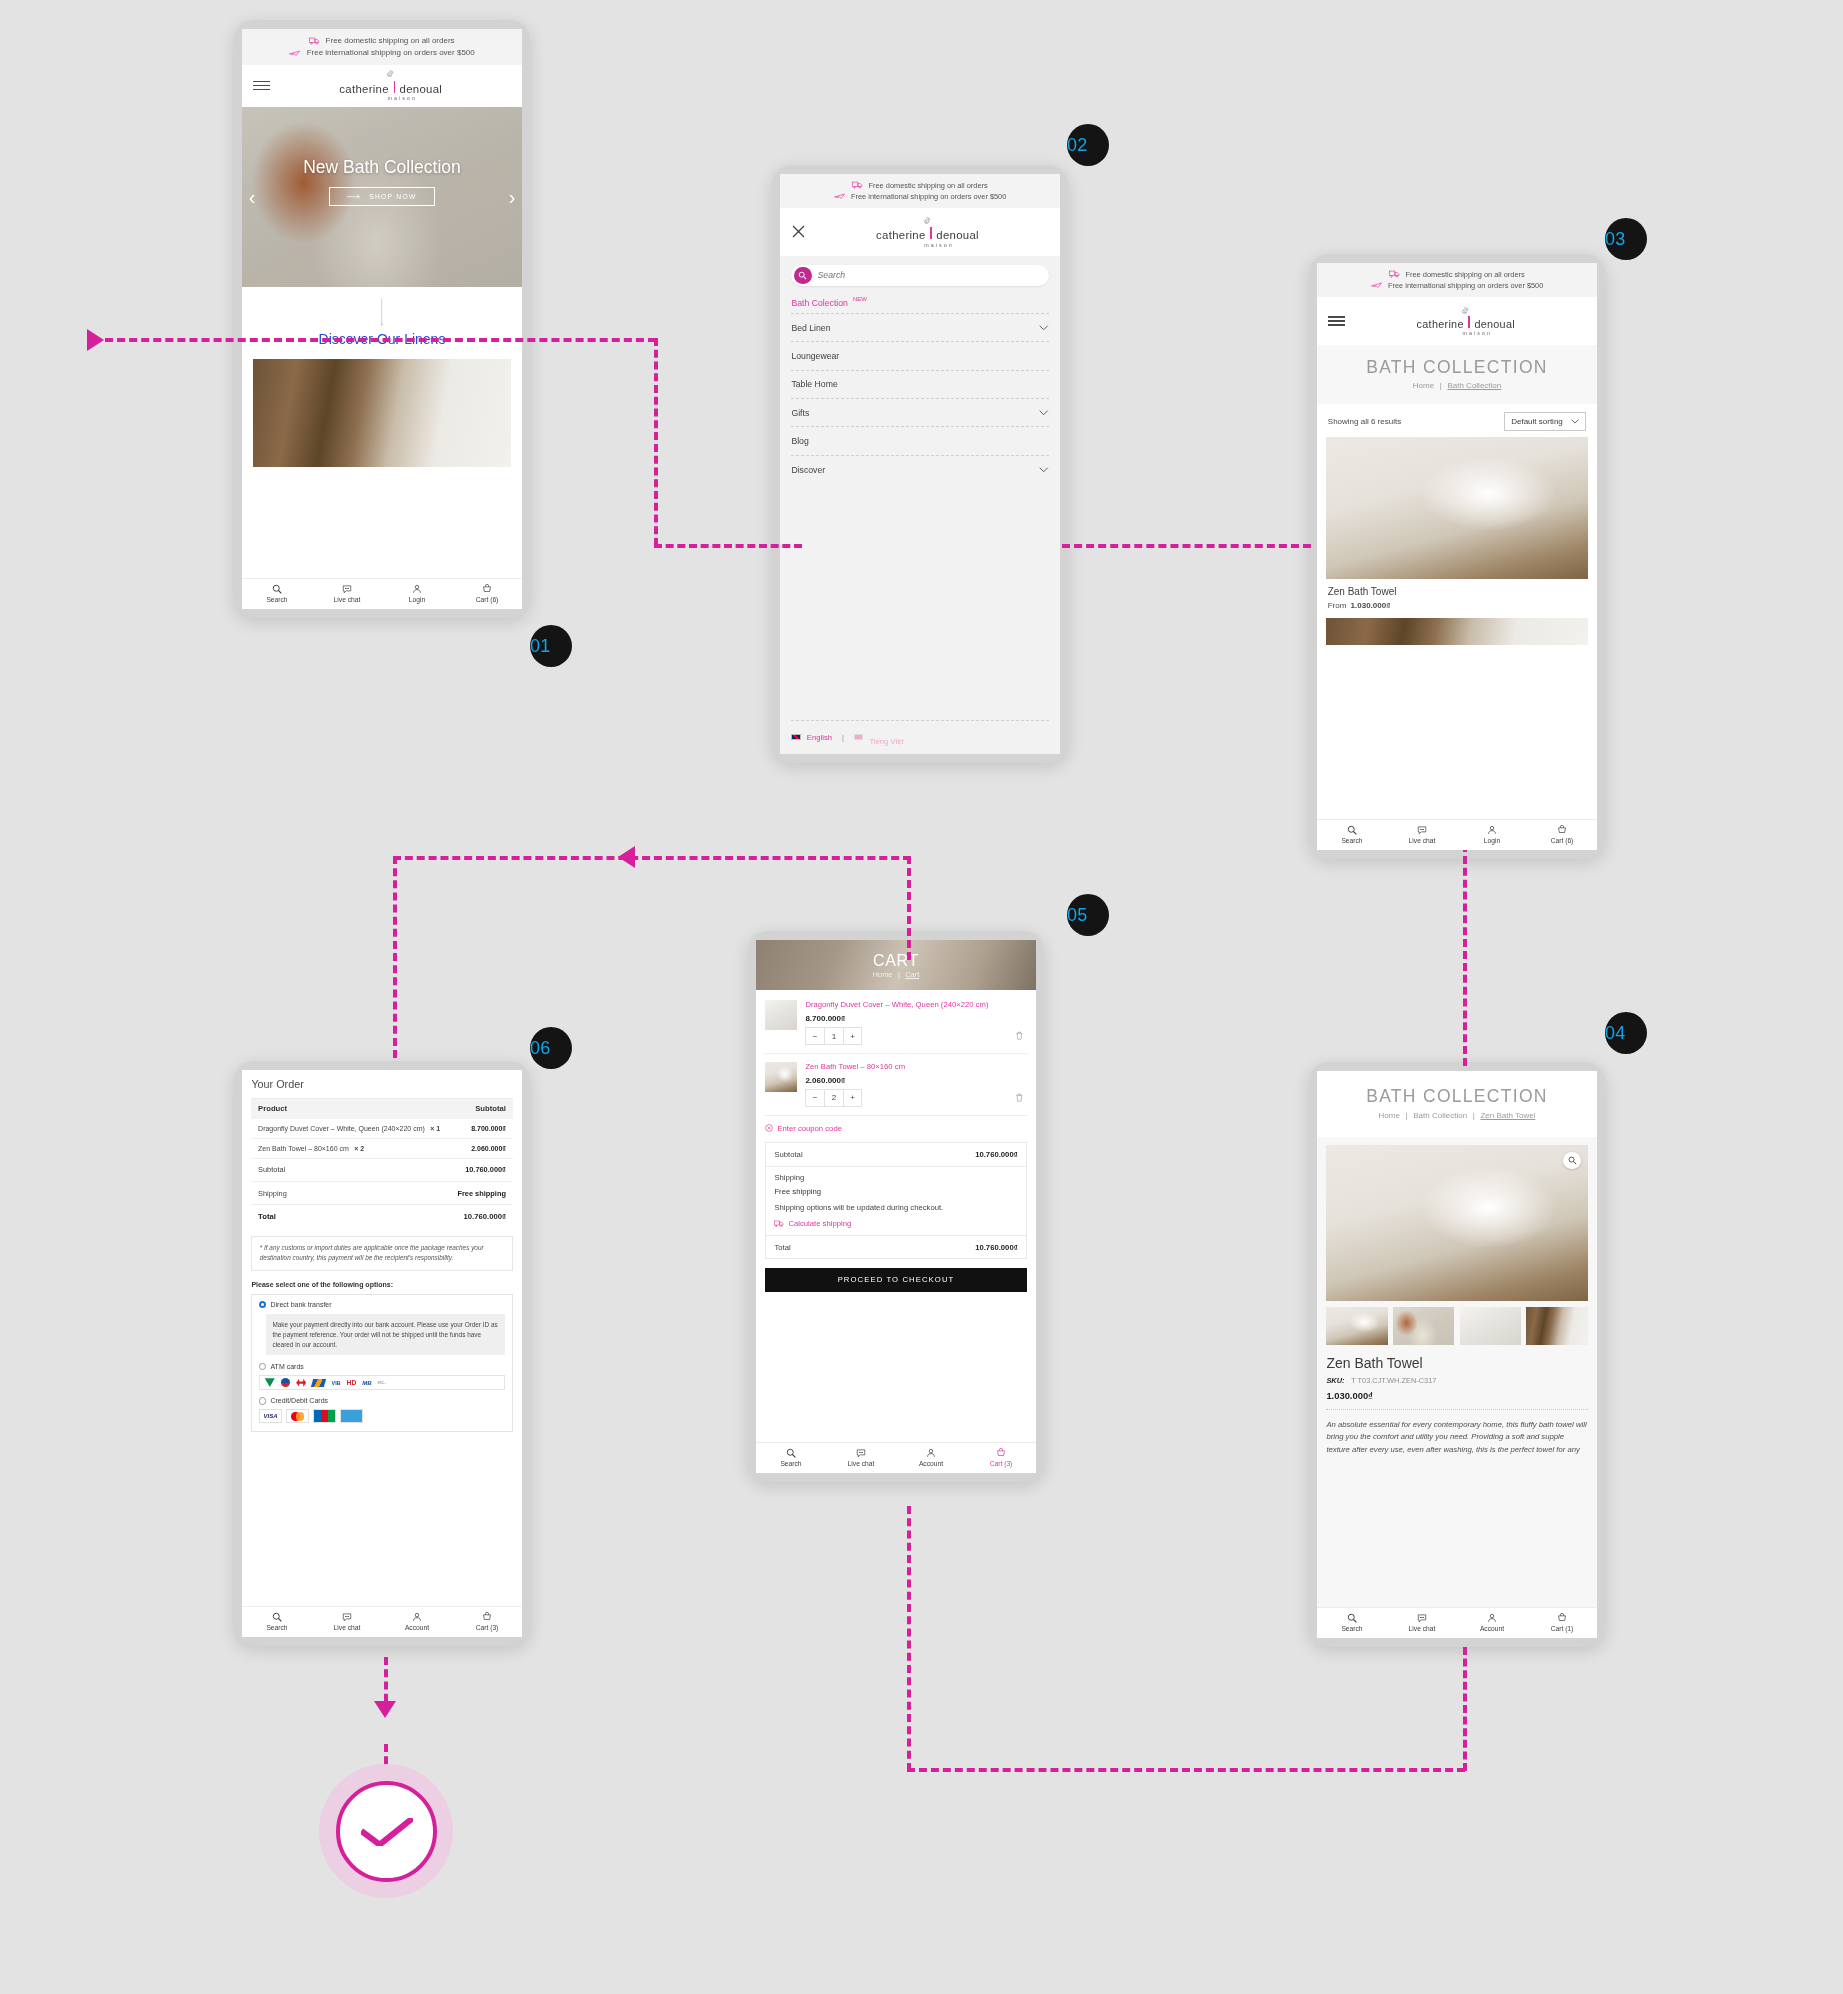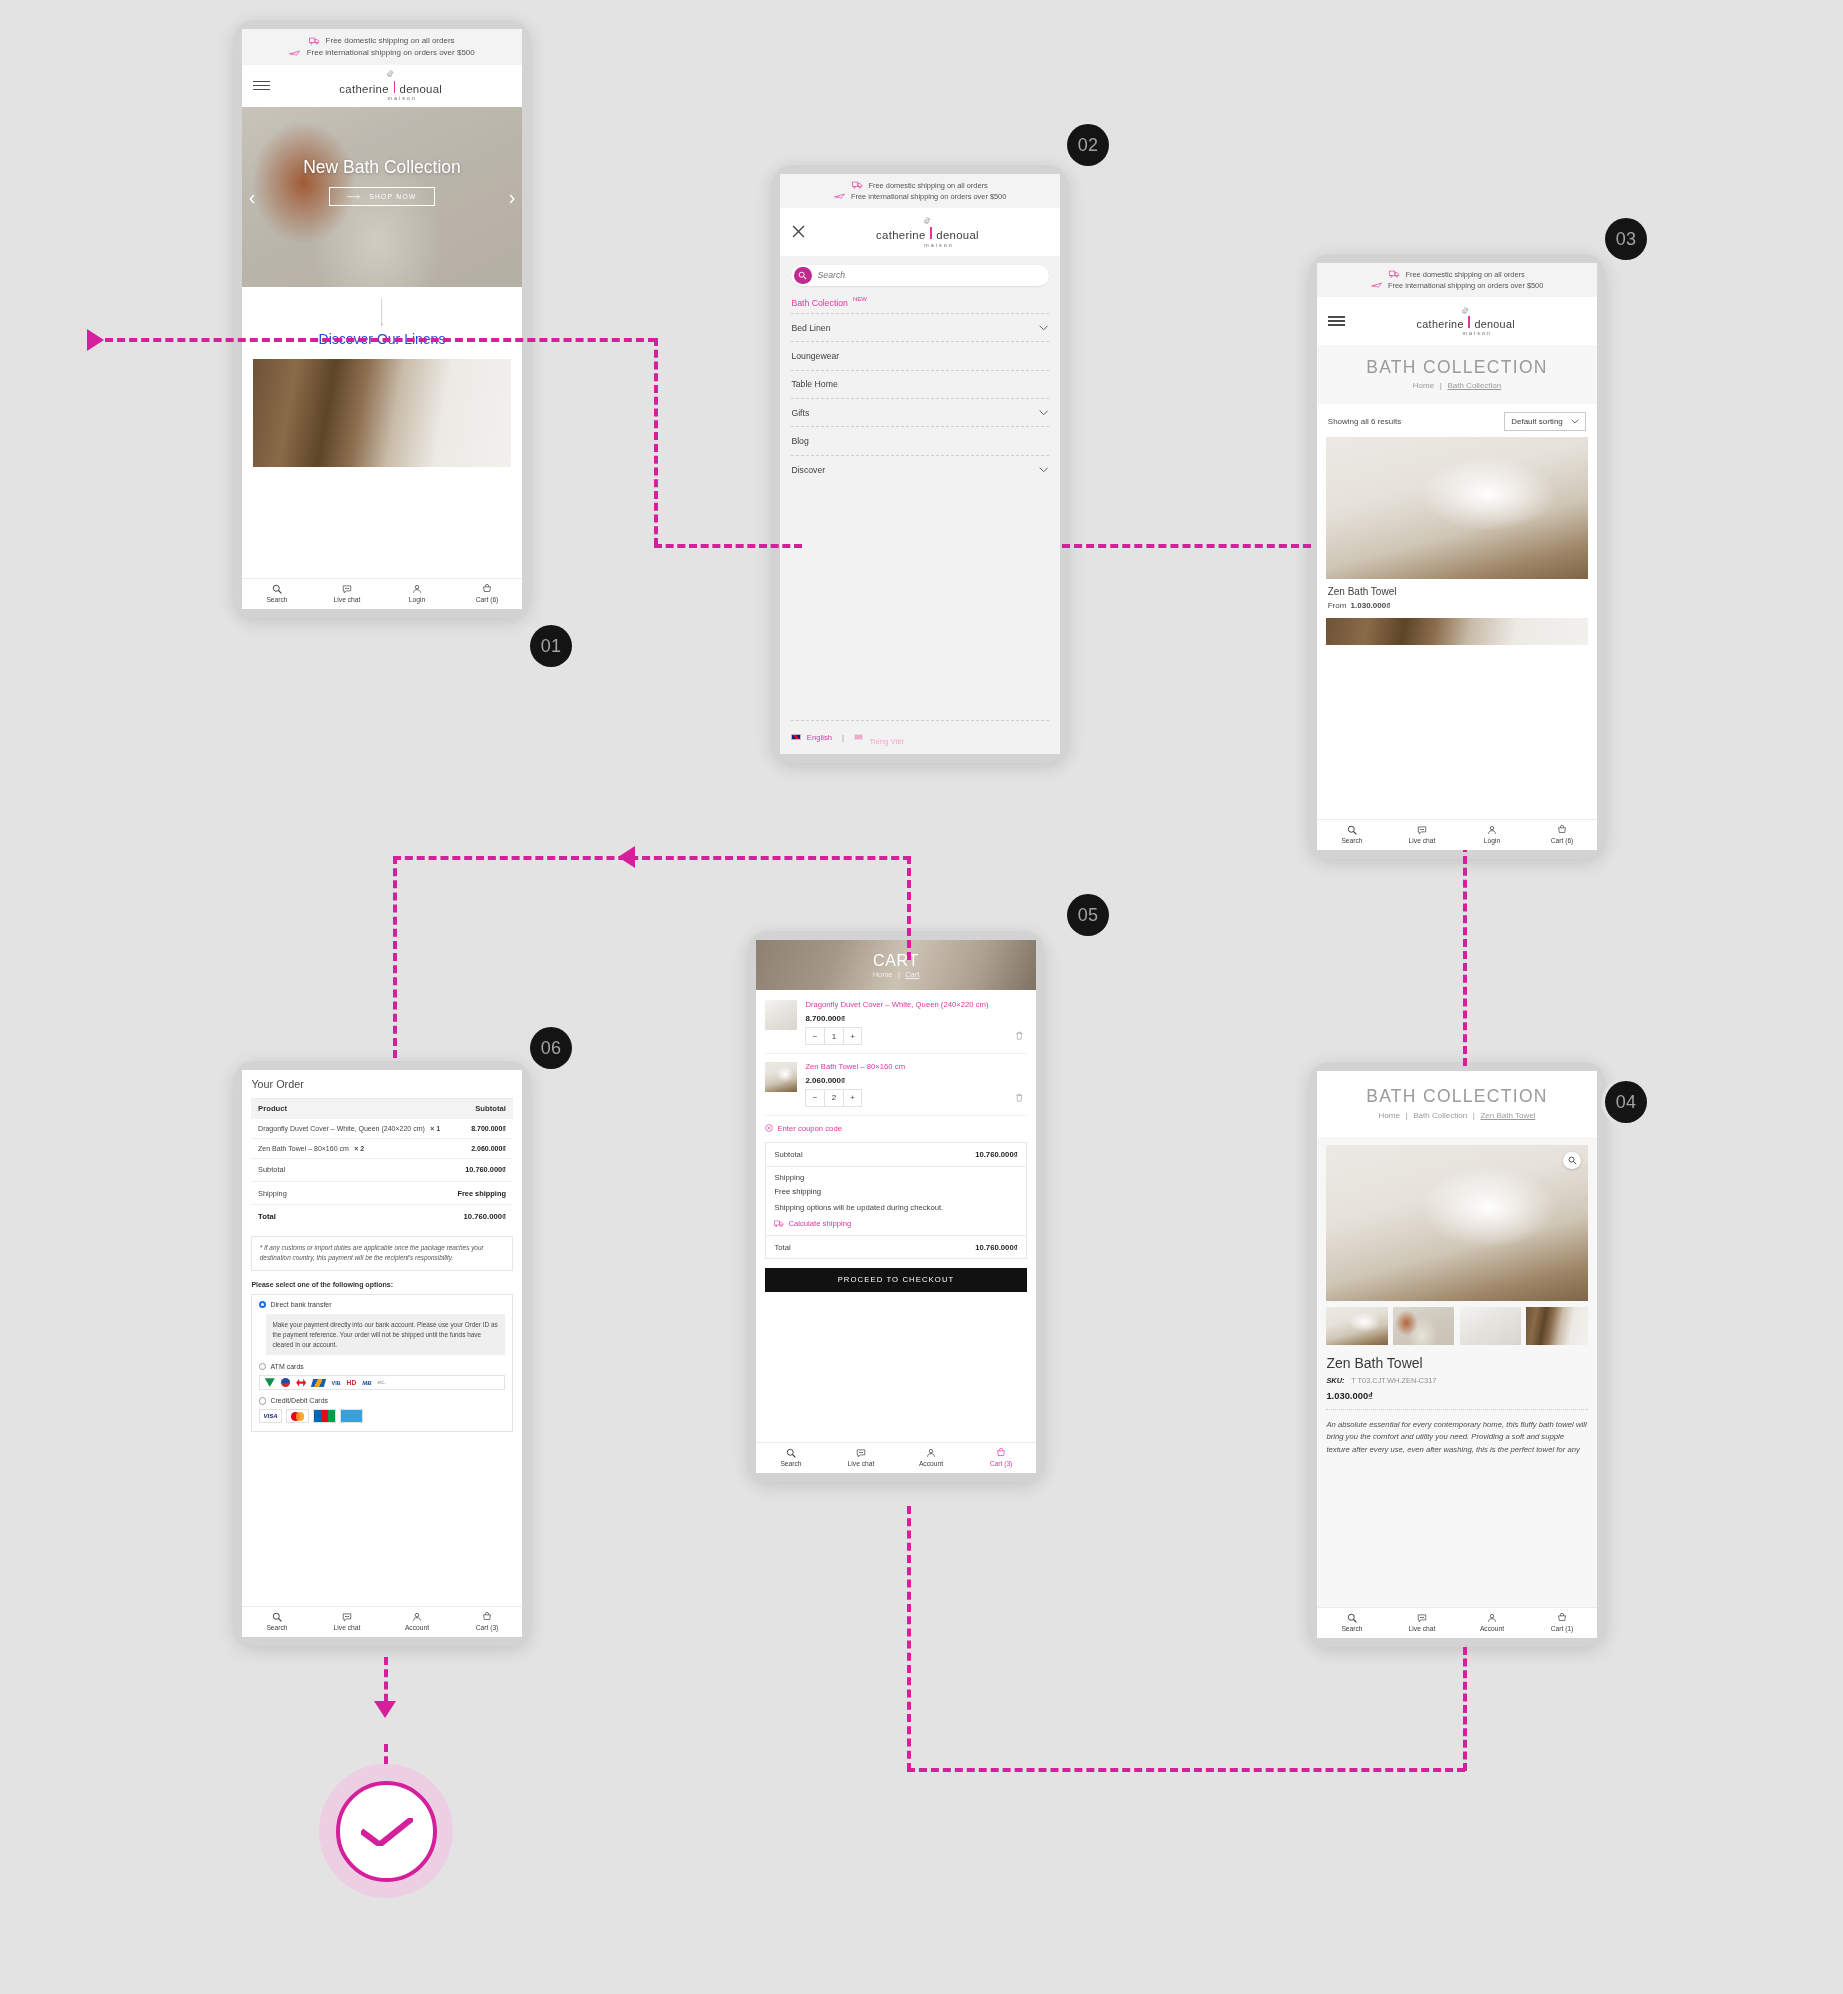--- a/index.html
+++ b/index.html
@@ -25,22 +25,22 @@
     background: #fff;
     overflow: hidden;
   }
 
   
   .step-badge {
     position: absolute;
     width: 42px; height: 42px;
     border-radius: 50%;
     background: #141414;
-    color: #a3a3a3;
-    display: flex; align-items: center; justify-content: center;
+    color: #0ea5e9;
+    display: flex; align-items: center; justify-content: flex-start;
     font-size: 18px; letter-spacing: 0.3px;
     font-family: "Liberation Sans", sans-serif;
     box-shadow: 0 0 0 3.4px #e3e3e3;
     z-index: 40;
   }
 
   
   .flow { position: absolute; z-index: 5; }
   .flow-h {
     height: 0; border-top: 4px dashed #d61f9a;
@@ -638,21 +638,21 @@
           <svg width="10" height="10" viewBox="0 0 16 16">
               <path d="M2.5 4.5h11l-1.2 7.5H3.7z" fill="none" stroke="currentColor" stroke-width="1.1"></path>
               <path d="M5.5 4.5V3a2.5 2.5 0 015 0v1.5" fill="none" stroke="currentColor" stroke-width="1.1"></path>
             </svg>
           <span class="bn-lbl">Cart (1)</span>
         </div>
       </div>
 
     </div>
   </div>
-  <div class="step-badge" style="left:1605px; top:1081px;">
+  <div class="step-badge" style="left:1605px; top:1012px;">
     <span>04</span>
   </div>
 
   <div class="phone" style="left:748px; top:931px; width:296px; height:551px;">
     <div class="phone-screen">
 
       <div class="hero ph-cart-hero" style="height:50px;display:flex;flex-direction:column;align-items:center;justify-content:center;">
         <div style="color:#fff;font-size:16px;letter-spacing:0.7px;">CART</div>
         <div class="crumbs" style="color:#f0f0f0;font-size:7.4px;margin-top:0.7px;">
           <span>Home</span>

